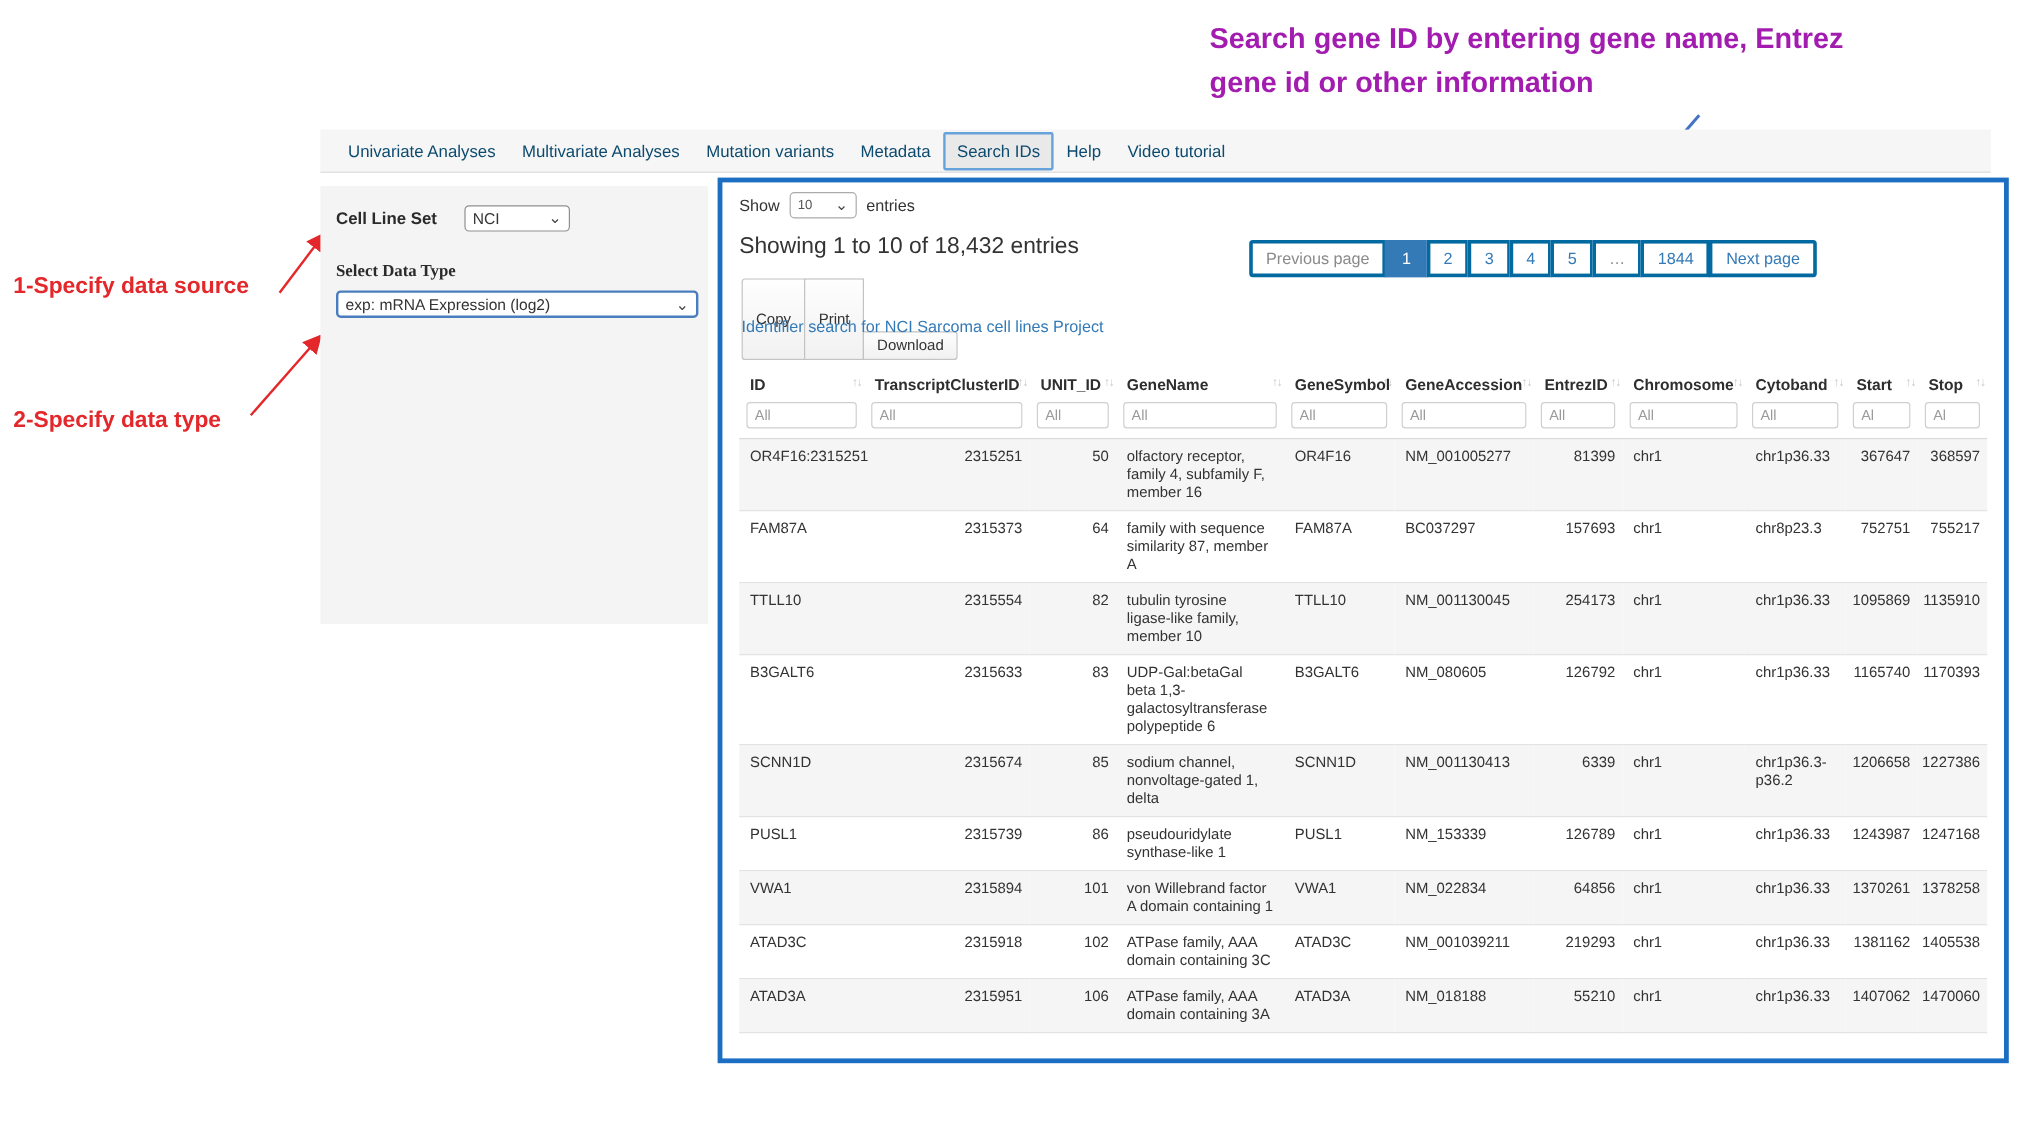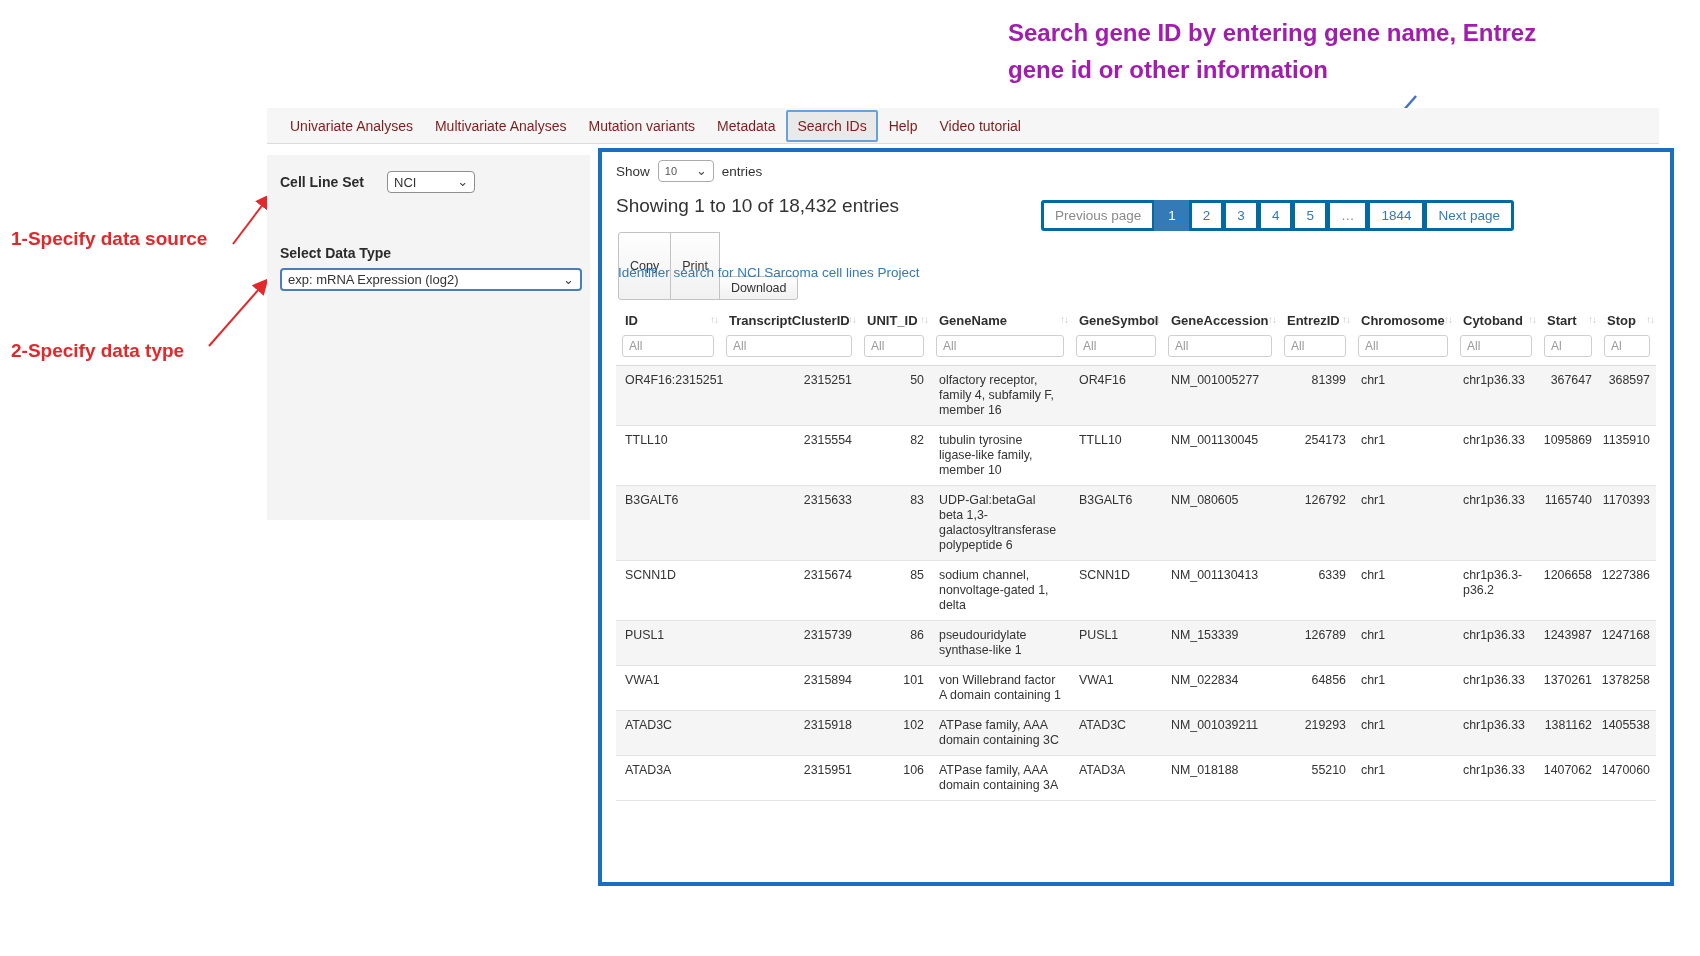--- a/index.html
+++ b/index.html
@@ -14,34 +14,34 @@
   .rn2{left:11px;top:340px;}
   .arrow{position:absolute;}
   .arrow-blue{left:1358px;top:92px;}
   .arrow-red1{left:228px;top:186px;}
   .arrow-red2{left:203px;top:270px;}
 
   
   .topnav{position:absolute;left:267px;top:108px;width:1392px;height:36px;background:#f6f6f6;
           border-bottom:1px solid #dcdcdc;display:flex;align-items:center;padding-left:12px;
           box-sizing:border-box;}
-  .tab{font-size:14px;color:#7f1d1d;padding:8px 11px;white-space:nowrap;cursor:pointer;}
+  .tab{font-size:14px;color:#0c4a6e;padding:8px 11px;white-space:nowrap;cursor:pointer;}
   .tab.active{background:#e9e9e9;border:2px solid #67a2da;border-radius:2px;padding:6px 9px;}
 
   
   .sidebar{position:absolute;left:267px;top:155px;width:323px;height:365px;background:#f4f4f4;
            box-sizing:border-box;padding:16px 12px 0 13px;}
   .cls-row{display:flex;align-items:center;gap:23px;}
   .side-label{font-size:14px;font-weight:bold;color:#2b2b2b;}
   .select{background:#fff;border:1px solid #8f8f8f;border-radius:4px;height:22px;display:flex;
           align-items:center;justify-content:space-between;padding:0 6px;font-size:13px;
           box-sizing:border-box;cursor:pointer;}
   .select .chev{color:#444;font-size:13px;line-height:10px;margin-left:4px;}
   .select.nci{width:88px;}
-  .dt-label{margin-top:52px;}
+  .dt-label{margin-top:26px;font-family:Liberation Serif, serif;}
   .select.datatype{margin-top:7px;width:302px;border:2px solid #4a7dbd;height:23px;}
 
   
   .mainpanel{position:absolute;left:598px;top:148px;width:1076px;height:738px;background:#fff;
              border:4px solid #1b6ec2;box-sizing:border-box;overflow:hidden;}
   .show-row{position:absolute;left:14px;top:8px;font-size:13.5px;display:flex;align-items:center;gap:8px;}
   .select.show-select{width:56px;height:22px;border:1px solid #ababab;font-size:11px;color:#555;}
   .showing{position:absolute;left:14px;top:43px;font-size:19px;text-align:center;}
   .pagination{position:absolute;right:156px;top:48px;display:flex;font-size:13.5px;}
   .pbtn{border:3px solid #0369a1;background:#fff;color:#337ab7;padding:5px 11px;margin-left:-1px;
@@ -218,20 +218,33 @@
             <td>olfactory receptor, family 4, subfamily F, member 16</td>
             <td>OR4F16</td>
             <td>NM_001005277</td>
             <td class="num">81399</td>
             <td>chr1</td>
             <td>chr1p36.33</td>
             <td class="num">367647</td>
             <td class="num">368597</td>
           </tr>
           <tr>
+            <td>FAM87A</td>
+            <td class="num">2315373</td>
+            <td class="num">64</td>
+            <td>family with sequence similarity 87, member A</td>
+            <td>FAM87A</td>
+            <td>BC037297</td>
+            <td class="num">157693</td>
+            <td>chr1</td>
+            <td>chr8p23.3</td>
+            <td class="num">752751</td>
+            <td class="num">755217</td>
+          </tr>
+          <tr>
             <td>TTLL10</td>
             <td class="num">2315554</td>
             <td class="num">82</td>
             <td>tubulin tyrosine ligase-like family, member 10</td>
             <td>TTLL10</td>
             <td>NM_001130045</td>
             <td class="num">254173</td>
             <td>chr1</td>
             <td>chr1p36.33</td>
             <td class="num">1095869</td>

